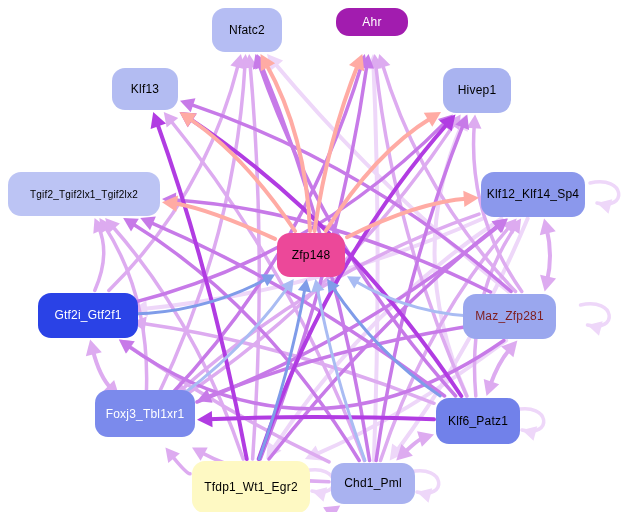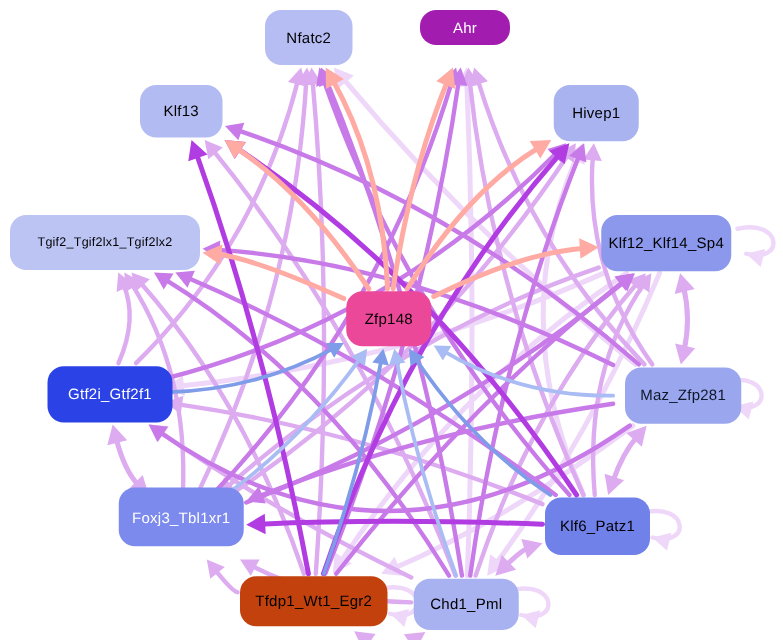--- a/index.html
+++ b/index.html
@@ -169,29 +169,29 @@
       </div>
       <div class="node" style="left: 481px; top: 171.5px; width: 104px; height: 45px; background: rgb(139, 152, 236); color: rgb(0, 0, 0);">
         <span>Klf12_Klf14_Sp4</span>
       </div>
       <div class="node" style="left: 277px; top: 233px; width: 68px; height: 44px; background: #ec4899; color: rgb(0, 0, 0);">
         <span>Zfp148</span>
       </div>
       <div class="node" style="left: 38px; top: 292.5px; width: 100px; height: 45px; background: rgb(42, 66, 230); color: rgb(255, 255, 255);">
         <span>Gtf2i_Gtf2f1</span>
       </div>
-      <div class="node" style="left: 500px; top: 293.5px; width: 93px; height: 45px; background: rgb(154, 167, 238); color: #0f172a;">
+      <div class="node" style="left: 463px; top: 293.5px; width: 93px; height: 45px; background: rgb(154, 167, 238); color: #7f1d1d;">
         <span>Maz_Zfp281</span>
       </div>
       <div class="node" style="left: 95px; top: 390px; width: 100px; height: 47px; background: rgb(123, 138, 236); color: rgb(255, 255, 255);">
         <span>Foxj3_Tbl1xr1</span>
       </div>
       <div class="node" style="left: 436px; top: 398px; width: 84px; height: 46px; background: rgb(113, 129, 234); color: rgb(0, 0, 0);">
         <span>Klf6_Patz1</span>
       </div>
-      <div class="node" style="left: 192px; top: 461px; width: 118px; height: 40px; background: #c2410c; color: rgb(0, 0, 0);">
+      <div class="node" style="left: 192px; top: 461px; width: 118px; height: 52px; background: #fef9c3; color: rgb(0, 0, 0);">
         <span>Tfdp1_Wt1_Egr2</span>
       </div>
       <div class="node" style="left: 331px; top: 462.5px; width: 84px; height: 41px; background: rgb(169, 178, 240); color: rgb(0, 0, 0);">
         <span>Chd1_Pml</span>
       </div>
     </div>
 </div>
 
 </body></html>

